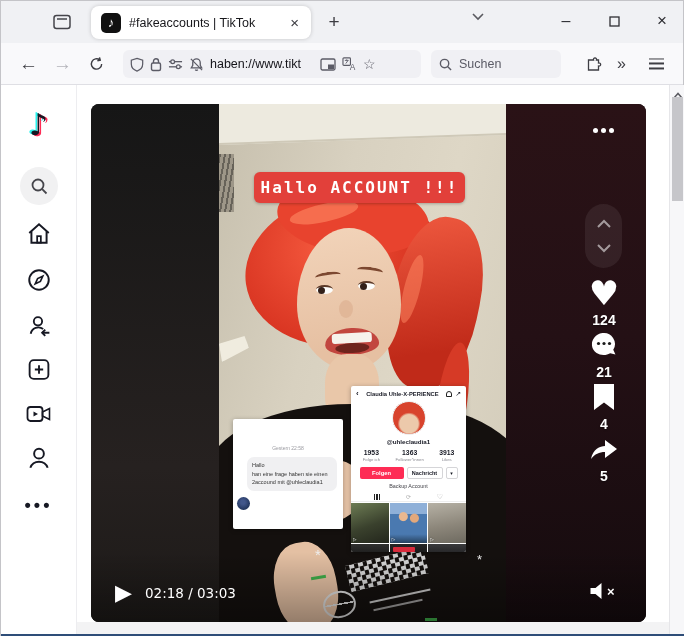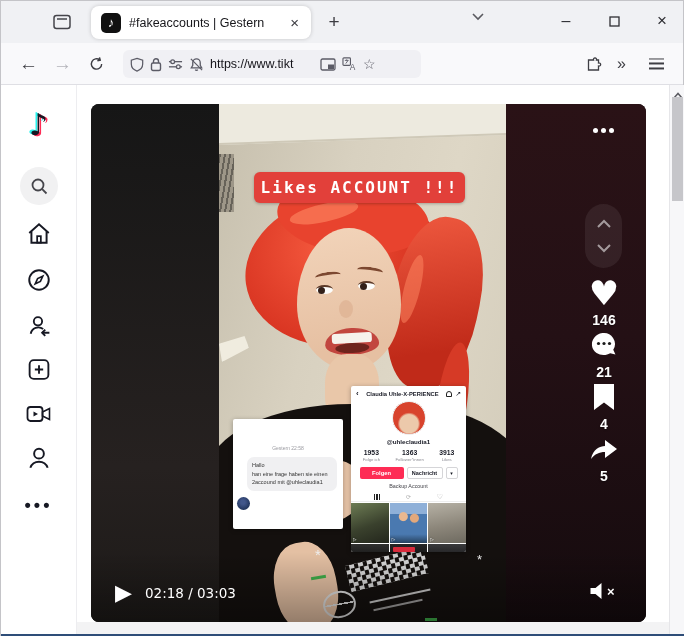--- a/index.html
+++ b/index.html
@@ -251,21 +251,21 @@
     <div class="tab-overview-btn">
       <svg width="18" height="16" viewBox="0 0 18 16" fill="none" stroke="currentColor" stroke-width="1.5">
         <rect x="1" y="1.5" width="16" height="13" rx="2.5"></rect>
           <line x1="4" y1="5" x2="14" y2="5"></line>
       </svg>
     </div>
     <div class="tab">
       <div class="favicon">
         <span>♪</span>
       </div>
-      <div class="tab-title">#fakeaccounts | Gestern</div>
+      <div class="tab-title">#fakeaccounts | TikTok</div>
       <div class="tab-close">×</div>
     </div>
     <div class="newtab-btn">+</div>
     <div class="tabs-dropdown">
       <svg width="14" height="9" viewBox="0 0 14 9" fill="none" stroke="currentColor" stroke-width="1.6">
         <polyline points="2,2 7,7 12,2"></polyline>
       </svg>
     </div>
     <div class="win-btn win-min">–</div>
     <div class="win-btn win-max">
@@ -297,33 +297,40 @@
         <line x1="1" y1="3.5" x2="15" y2="3.5"></line>
           <circle cx="5" cy="3.5" r="2" fill="#f0f0f4"></circle>
         <line x1="1" y1="9" x2="15" y2="9"></line>
           <circle cx="11" cy="9" r="2" fill="#f0f0f4"></circle>
       </svg>
       <svg width="15" height="15" viewBox="0 0 16 16" fill="none" stroke="#5b5b66" stroke-width="1.4">
         <path d="M8,2 a4,4 0 0 1 4,4 v3 l1.5,2.5 h-11 L4,9 V6 a4,4 0 0 1 4,-4 Z"></path>
         <path d="M6.7,13.5 a1.5,1.5 0 0 0 2.6,0"></path>
           <line x1="2" y1="2" x2="14" y2="14"></line>
       </svg>
-      <div class="url-text">https://www.tikt</div>
+      <div class="url-text">haben://www.tikt</div>
       <svg width="16" height="13" viewBox="0 0 16 13" fill="none" stroke="#5b5b66" stroke-width="1.3">
         <rect x="1" y="1" width="14" height="11" rx="1.5"></rect>
           <rect x="8" y="6.5" width="6" height="4.5" fill="#5b5b66" stroke="none"></rect>
       </svg>
       <svg width="15" height="14" viewBox="0 0 16 15" fill="none">
         <rect x="1" y="1" width="8" height="8" rx="1" stroke="#5b5b66" stroke-width="1.2" fill="none"></rect>
         <line x1="3" y1="3.6" x2="7" y2="3.6" stroke="#5b5b66" stroke-width="1"></line>
         <line x1="5" y1="2.6" x2="5" y2="3.6" stroke="#5b5b66" stroke-width="1"></line>
         <path d="M4,7 C4.8,6 5.8,4.8 6.2,3.8" stroke="#5b5b66" stroke-width="1" fill="none"></path>
         <text x="8.2" y="14" font-size="9" fill="#5b5b66" font-family="Liberation Sans">A</text>
       </svg>
       <span style="font-size:14px;color:#5b5b66;">☆</span>
+    </div>
+    <div class="searchbar">
+      <svg width="13" height="13" viewBox="0 0 14 14" fill="none" stroke="#5b5b66" stroke-width="1.5">
+        <circle cx="6" cy="6" r="4.5"></circle>
+          <line x1="9.5" y1="9.5" x2="13" y2="13"></line>
+      </svg>
+      <span class="search-text">Suchen</span>
     </div>
     <div class="nav-ic ext-puzzle">
       <svg width="16" height="16" viewBox="0 0 16 16" fill="none" stroke="#3e3e44" stroke-width="1.3">
         <path d="M5,3 h2 a1.6,1.6 0 1 1 3,0 h2 v3 a1.6,1.6 0 1 1 0,3 v4 h-10 v-10 Z" transform="translate(0.5,1)"></path>
       </svg>
     </div>
     <div class="nav-ic overflow-btn">»</div>
     <div class="nav-ic menu-btn">
         <i></i>
         <i></i>
@@ -425,40 +432,40 @@
         <div class="gfx-checkers"></div>
         <div class="gfx-globe"></div>
         <div class="gfx-line1"></div>
         <div class="gfx-line2"></div>
         <div class="gfx-star">*</div>
         <div class="gfx-star2">*</div>
         <div class="gfx-green1"></div>
         <div class="gfx-green2"></div>
       </div>
 
-      <div class="banner">Likes ACCOUNT !!!</div>
+      <div class="banner">Hallo ACCOUNT !!!</div>
 
       <div class="video-more">
           <i></i>
           <i></i>
           <i></i>
         </div>
 
       <div class="nav-pill">
         <svg width="16" height="10" viewBox="0 0 16 10" fill="none" stroke="currentColor" stroke-width="2">
           <polyline points="2,8 8,2 14,8"></polyline>
         </svg>
         <svg width="16" height="10" viewBox="0 0 16 10" fill="none" stroke="currentColor" stroke-width="2">
           <polyline points="2,2 8,8 14,2"></polyline>
         </svg>
       </div>
 
       <div class="rail">
         <div class="ric heart-glyph">♥</div>
-        <div class="rcount g1">146</div>
+        <div class="rcount g1">124</div>
         <div class="ric">
           <svg width="30" height="30" viewBox="0 0 30 30">
             <path d="M15,3 a12,11 0 1 0 0,22 a12,11 0 0 0 5,-1 l5,2 -1.5,-5 a11,11 0 0 0 -8.5,-18 Z" fill="#fff" transform="rotate(-8 15 15)"></path>
             <circle cx="9.5" cy="13.5" r="1.6" fill="#1a1a1a"></circle>
               <circle cx="15" cy="13.5" r="1.6" fill="#1a1a1a"></circle>
               <circle cx="20.5" cy="13.5" r="1.6" fill="#1a1a1a"></circle>
           </svg>
         </div>
         <div class="rcount g2">21</div>
         <div class="ric">

